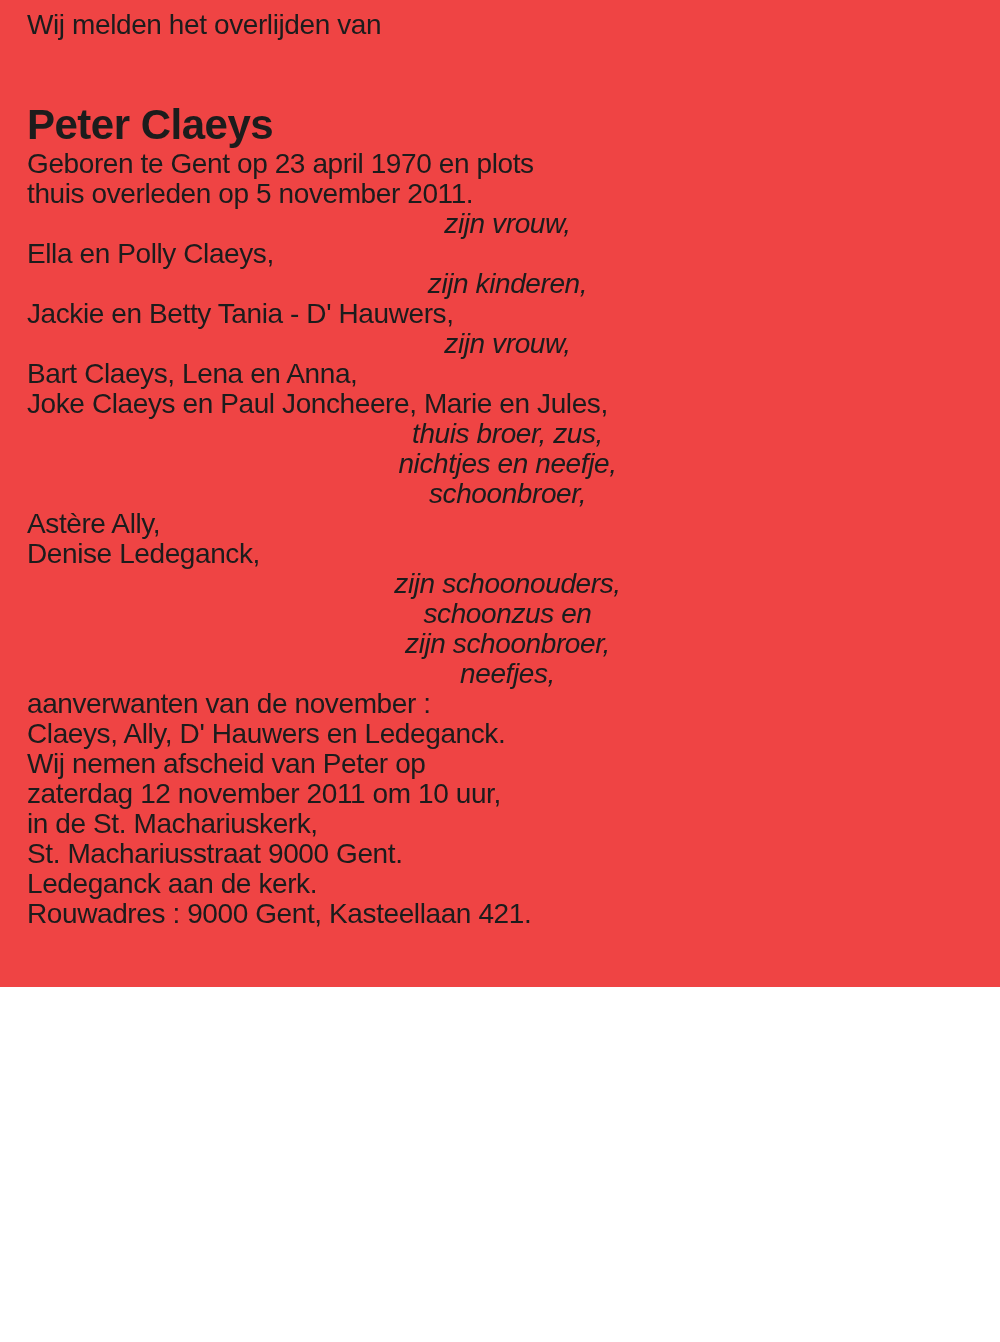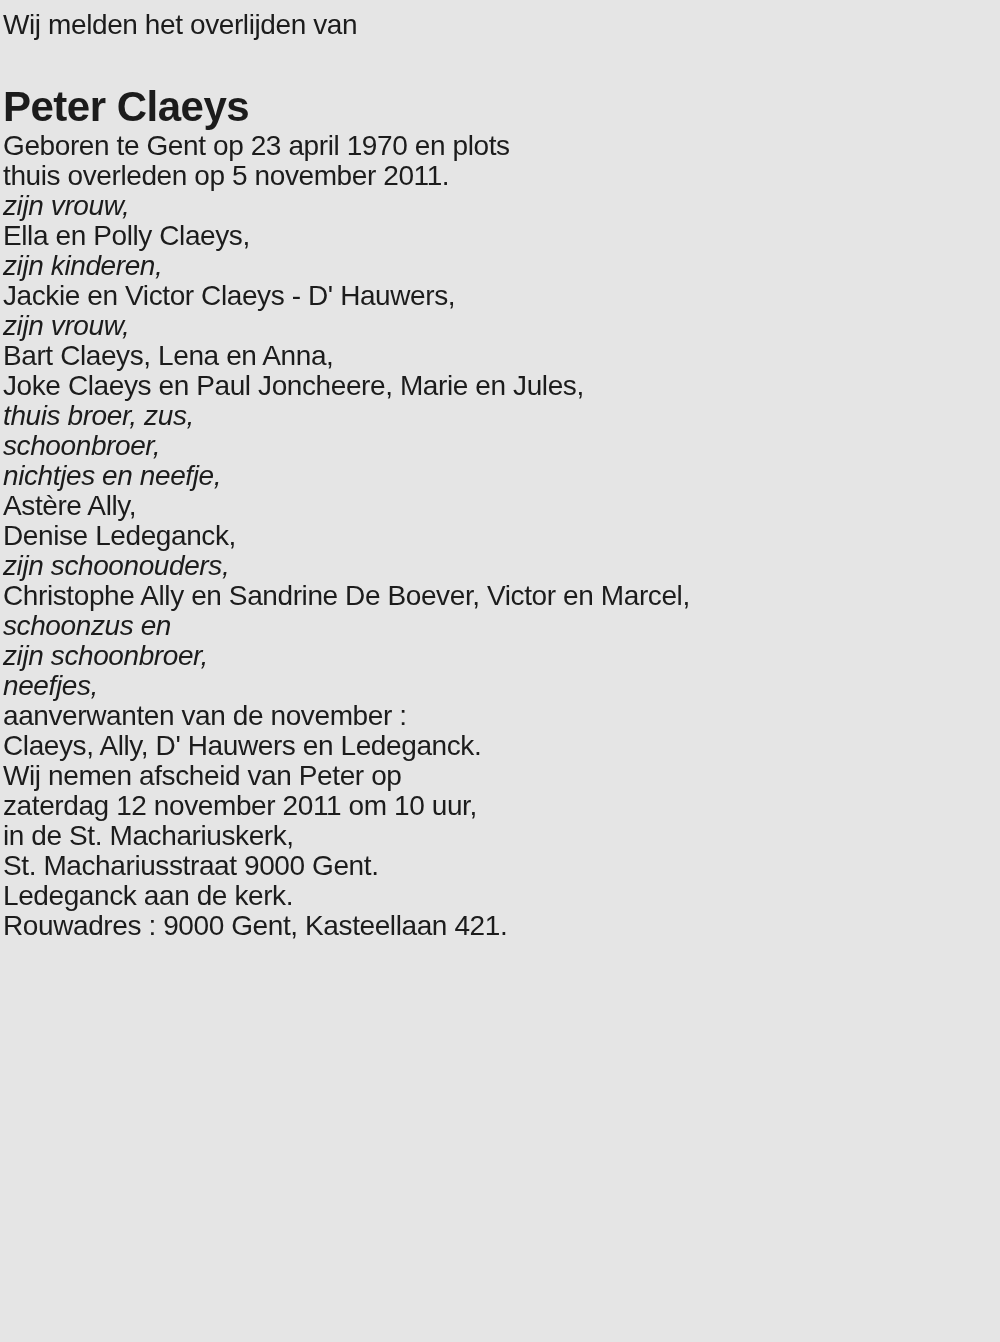--- a/index.html
+++ b/index.html
@@ -3,50 +3,50 @@
 <meta charset="utf-8">
 <style>
   html, body {
     margin: 0;
     padding: 0;
     background: #ffffff;
   }
   .page {
     position: relative;
     width: 1000px;
-    height: 1342px;
-    background: #e5e5e5;
+    height: 987px;
+    background: #ef4444;
     color: #1c1c1c;
     font-family: "Liberation Sans", sans-serif;
     font-size: 28px;
     letter-spacing: -0.4px;
     box-sizing: border-box;
-    padding: 10px 12px 0 3px;
+    padding: 10px 12px 0 27px;
     overflow: hidden;
   }
   .page p {
     margin: 0;
     line-height: 30px;
     white-space: nowrap;
   }
   .title {
     margin: 0;
     font-size: 42px;
     line-height: 48px;
     font-weight: bold;
     letter-spacing: -0.5px;
     white-space: nowrap;
   }
   .right {
-    text-align: left;
+    text-align: center;
     font-style: italic;
   }
   
   .mt-intro      { margin-top: 0; }
-  .mt-title      { margin-top: 43px; }
+  .mt-title      { margin-top: 61px; }
   .mt-geboren    { margin-top: 45px; }
   .mt-thuis      { margin-top: 18px; }
   .mt-tania      { margin-top: 20px; }
   .mt-0          { margin-top: 0; }
   .mt-ella       { margin-top: 7px; }
   .mt-jackie     { margin-top: 3px; }
   .mt-bart       { margin-top: 2px; }
   .mt-joke       { margin-top: 8px; }
   .mt-schoonbroer{ margin-top: 9px; }
   .mt-nichtjes   { margin-top: 9px; }
@@ -74,34 +74,33 @@
   <h1 class="title mt-title">Peter Claeys</h1>
 
   <p class="mt-geboren">Geboren te Gent op 23 april 1970 en plots</p>
   <p class="mt-thuis">thuis overleden op 5 november 2011.</p>
 
   <p class="right mt-0">zijn vrouw,</p>
 
   <p class="mt-ella">Ella en Polly Claeys,</p>
   <p class="right mt-0">zijn kinderen,</p>
 
-  <p class="mt-jackie">Jackie en Victor Claeys - D' Hauwers,</p>
+  <p class="mt-jackie">Jackie en Betty Tania - D' Hauwers,</p>
   <p class="right mt-0">zijn vrouw,</p>
 
   <p class="mt-bart">Bart Claeys, Lena en Anna,</p>
   <p class="mt-joke">Joke Claeys en Paul Joncheere, Marie en Jules,</p>
   <p class="right mt-0">thuis broer, zus,</p>
+  <p class="right mt-nichtjes">nichtjes en neefje,</p>
   <p class="right mt-schoonbroer">schoonbroer,</p>
-  <p class="right mt-nichtjes">nichtjes en neefje,</p>
 
   <p class="mt-astere">Astère Ally,</p>
   <p class="mt-denise">Denise Ledeganck,</p>
   <p class="right mt-0">zijn schoonouders,</p>
 
-  <p class="mt-christophe">Christophe Ally en Sandrine De Boever, Victor en Marcel,</p>
   <p class="right mt-schoonzus">schoonzus en</p>
   <p class="right mt-0">zijn schoonbroer,</p>
   <p class="right mt-neefjes">neefjes,</p>
 
   <p class="mt-aanverwant">aanverwanten van de november :</p>
   <p class="mt-familienamen">Claeys, Ally, D' Hauwers en Ledeganck.</p>
 
   <p class="mt-afscheid">Wij nemen afscheid van Peter op</p>
   <p class="mt-zaterdag">zaterdag 12 november 2011 om 10 uur,</p>
   <p class="mt-kerk">in de St. Machariuskerk,</p>

